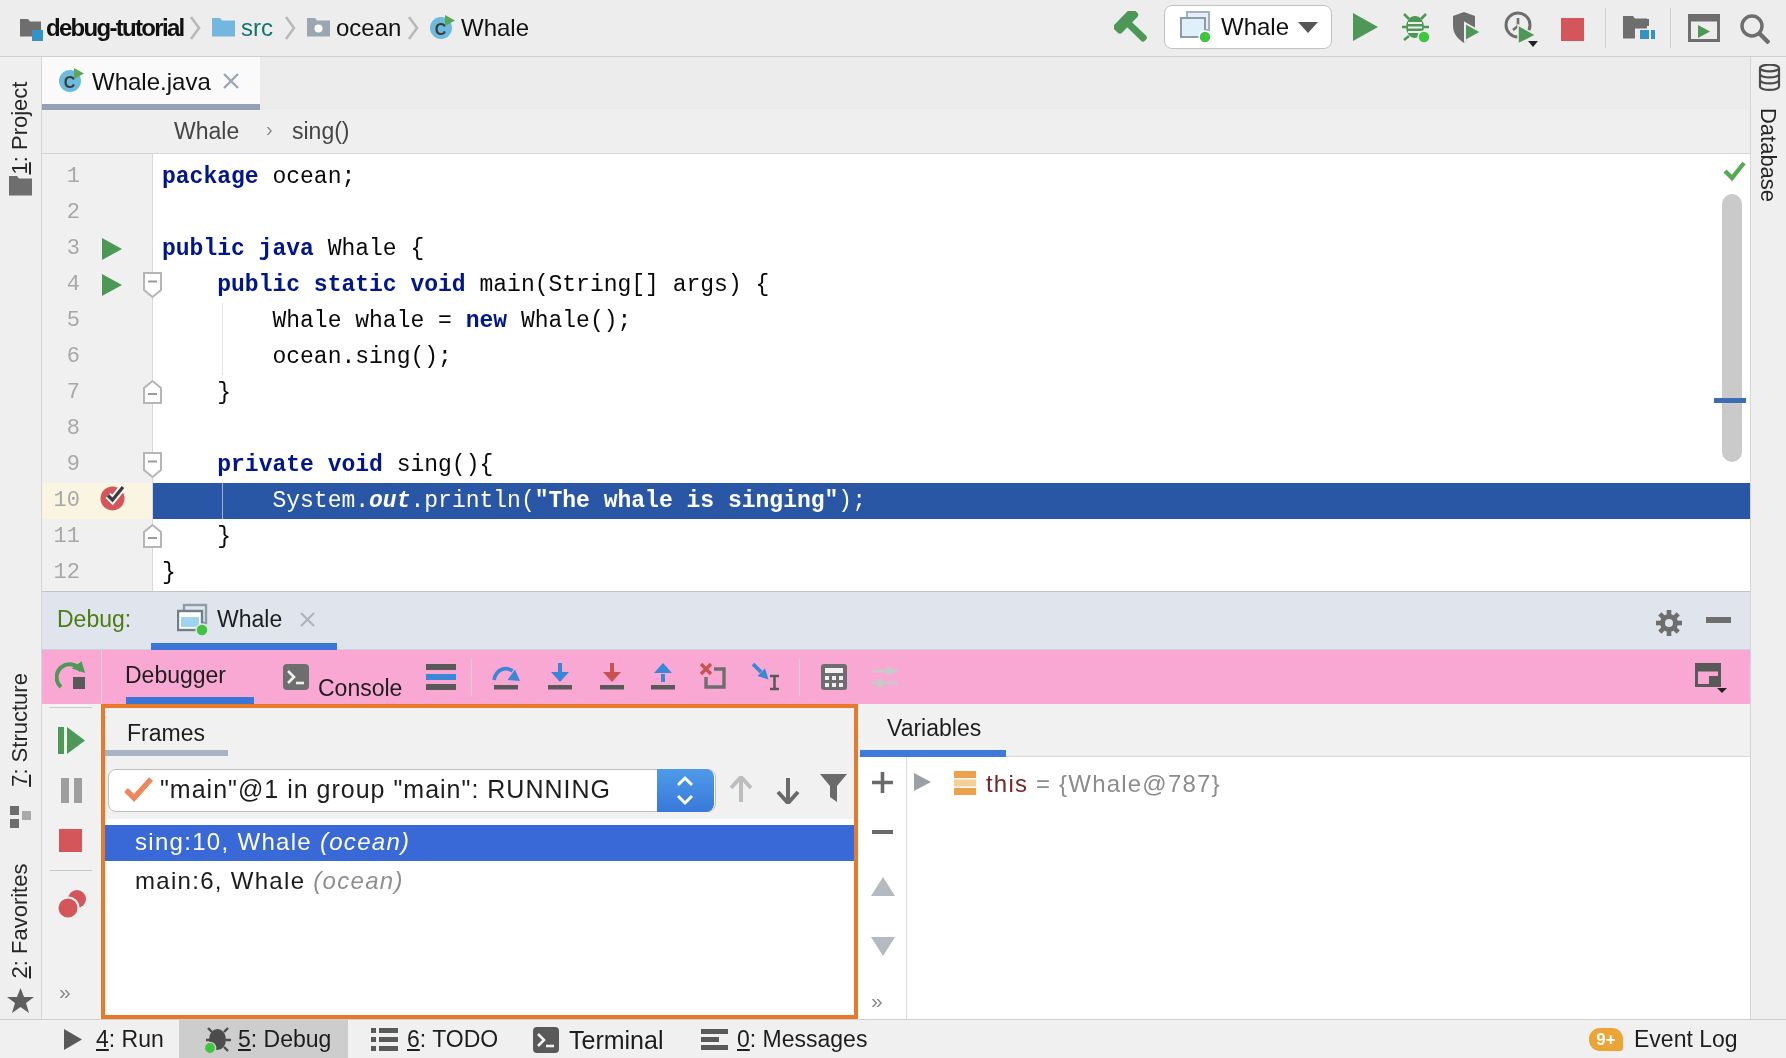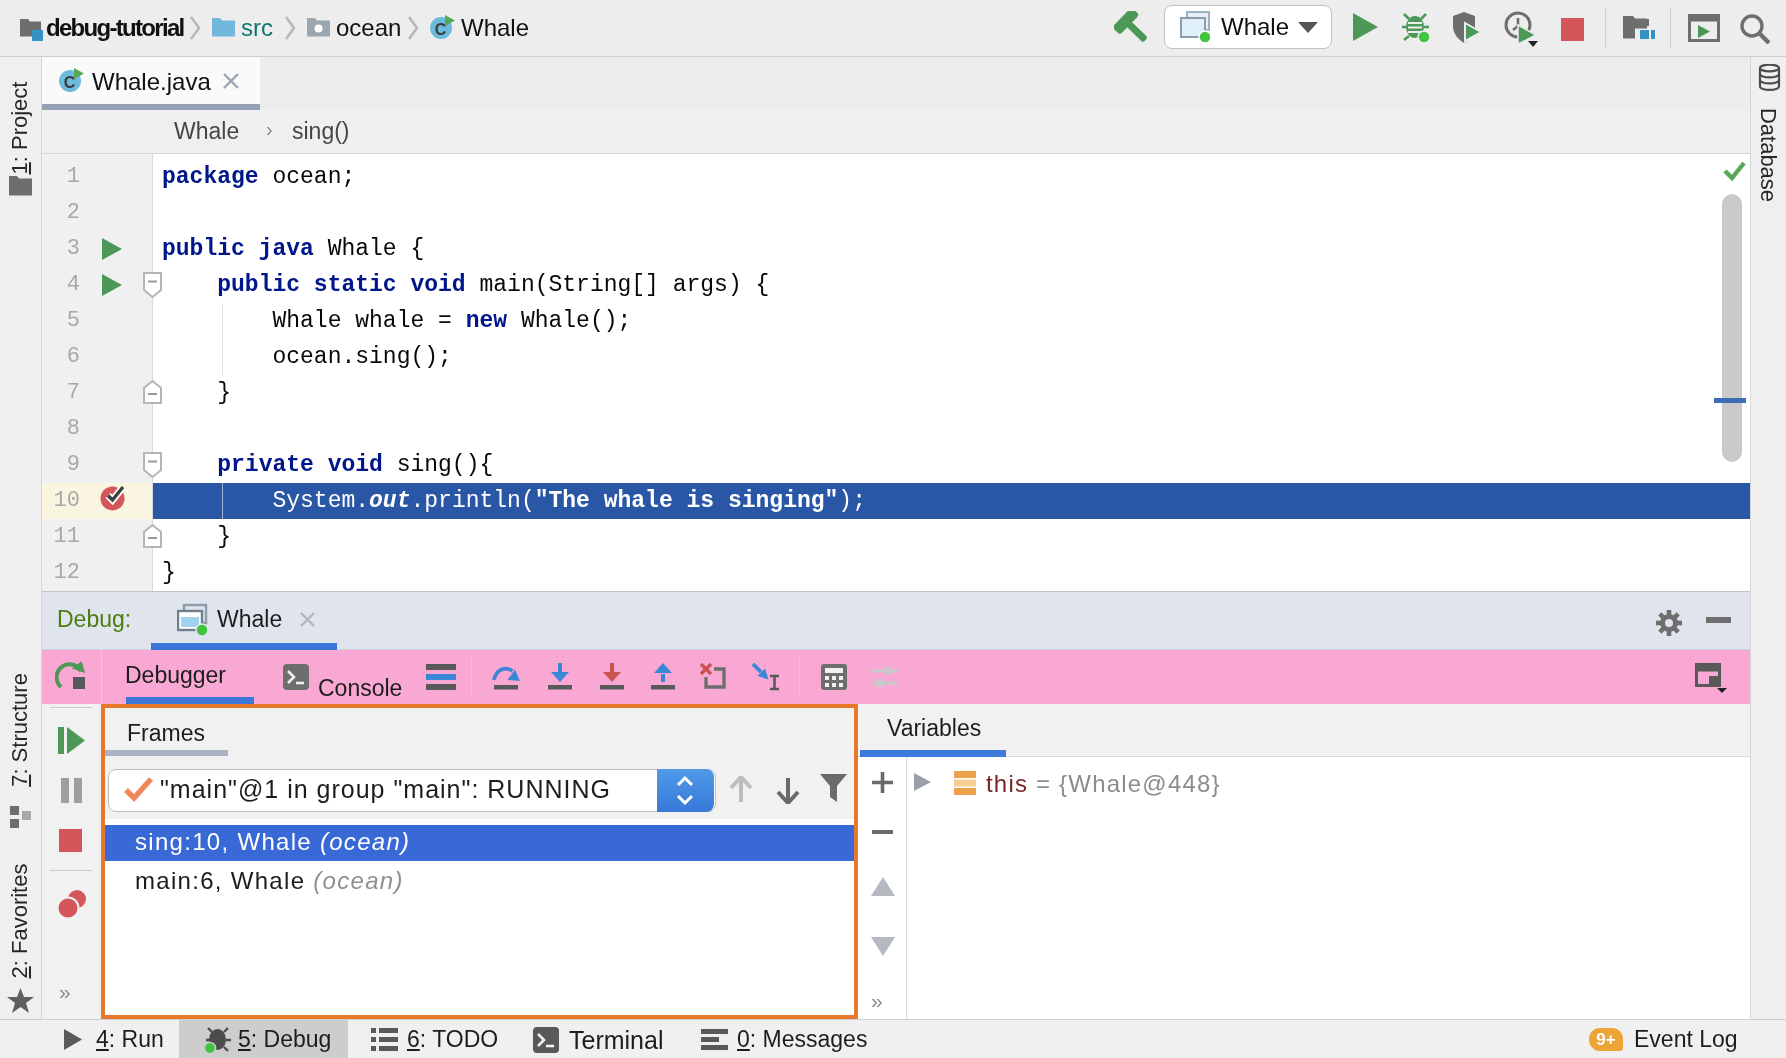--- a/index.html
+++ b/index.html
@@ -406,21 +406,21 @@
   </div>
 
   <svg class="abs" style="left:872px;top:69px" width="17" height="18" viewBox="0 0 17 18">
         <path d="M0 0 L17 9 L0 18 z" fill="#9aa0a8"></path>
       </svg>
   <svg class="abs" style="left:912px;top:66px" width="22" height="26" viewBox="0 0 22 26">
     <rect x="0" y="1" width="22" height="7" fill="#eda14c"></rect>
     <rect x="0" y="9.5" width="22" height="7" fill="#f7ce93"></rect>
     <rect x="0" y="18" width="22" height="7" fill="#eda14c"></rect>
   </svg>
-  <span class="abs" style="left:944px;top:66px;font-size:24px;letter-spacing:1.2px;"><span style="color:#7a2525;">this</span><span style="color:#8c8c8c;"> = {Whale@448}</span></span>
+  <span class="abs" style="left:944px;top:66px;font-size:24px;letter-spacing:1.2px;"><span style="color:#7a2525;">this</span><span style="color:#8c8c8c;"> = {Whale@787}</span></span>
 
   <div class="abs" style="left:59px;top:0;width:757px;height:315px;border:4px solid #e8782a;box-sizing:border-box;background:#f1f1f1;">
 
     <span class="abs" style="left:22px;top:12px;font-size:23px;color:#1d1d1d;">Frames</span>
     <div class="abs" style="left:0px;top:42px;width:123px;height:6px;background:#a8b3c4;"></div>
 
     <div class="abs" style="left:3px;top:61px;width:606px;height:41px;background:#ffffff;border:1px solid #bfbfbf;border-radius:8px;"></div>
     <svg class="abs" style="left:18px;top:69px" width="31" height="25" viewBox="0 0 31 25">
           <path d="M3 13 l8 8 L28 2" stroke="#f0875a" stroke-width="5.4" fill="none"></path>
         </svg>

